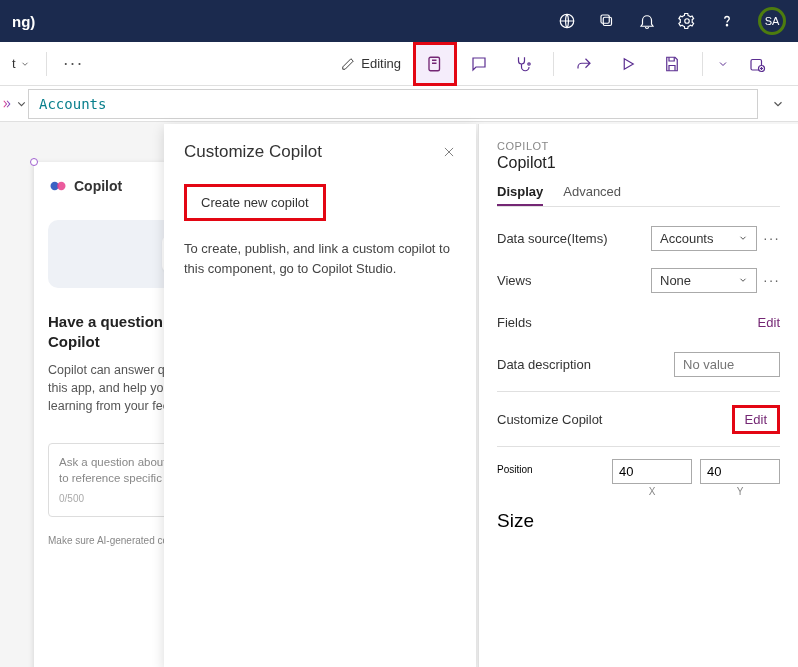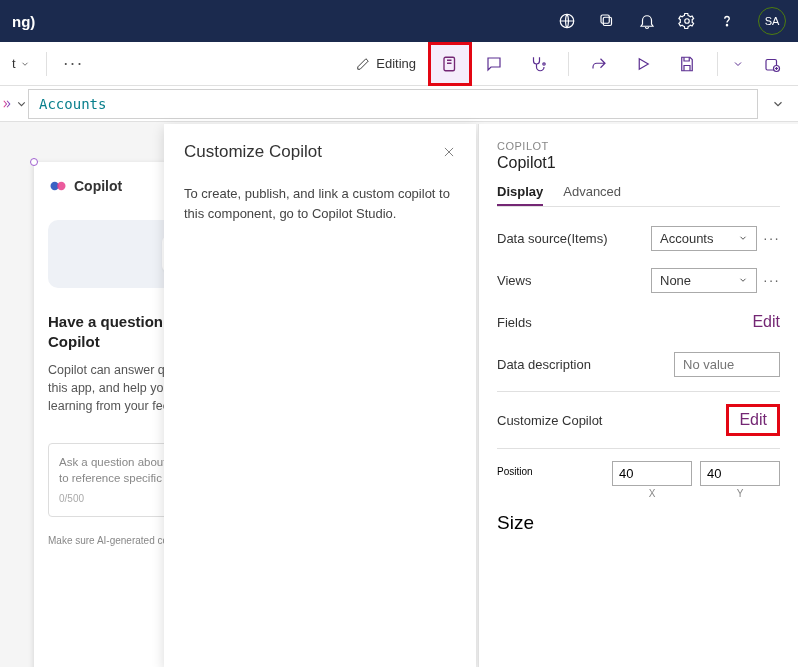--- a/index.html
+++ b/index.html
@@ -4,29 +4,29 @@
 <style>
 * { box-sizing: border-box; margin: 0; padding: 0; font-family: "Segoe UI", -apple-system, sans-serif; }
 body { width: 798px; height: 667px; background: #fff; position: relative; overflow: hidden; }
 
 
 .header-bar { height: 42px; background: #1b2a4e; color: #fff; display: flex; align-items: center; justify-content: space-between; padding: 0 12px; }
 .header-left { display: flex; align-items: center; gap: 8px; }
 .header-partial { font-weight: 600; font-size: 15px; }
 .header-right { display: flex; align-items: center; gap: 22px; }
 .header-icon { width: 18px; height: 18px; color: #fff; cursor: pointer; display: flex; align-items: center; justify-content: center; }
-.avatar { width: 28px; height: 28px; border: 1px solid #4d7c0f; border-radius: 50%; display: flex; align-items: center; justify-content: center; font-size: 11px; }
+.avatar { width: 28px; height: 28px; border: 3px solid #4d7c0f; border-radius: 50%; display: flex; align-items: center; justify-content: center; font-size: 11px; }
 
 
 .toolbar { height: 44px; background: #fff; border-bottom: 1px solid #e0e0e0; display: flex; align-items: center; }
 .toolbar-left { display: flex; align-items: center; padding-left: 4px; }
 .dropdown-stub { display: flex; align-items: center; padding: 4px 8px; gap: 4px; cursor: pointer; font-size: 13px; color: #333; }
 .toolbar-sep { width: 1px; height: 24px; background: #e0e0e0; margin: 0 8px; }
 .toolbar-more { padding: 4px 8px; color: #555; cursor: pointer; display: flex; align-items: center; font-size: 18px; letter-spacing: 1px; }
-.toolbar-right { margin-left: auto; display: flex; align-items: center; gap: 0; padding-right: 4px; }
+.toolbar-right { margin-left: auto; display: flex; align-items: center; gap: 0; padding-right: 19px; }
 .tb-btn { width: 44px; height: 44px; display: flex; align-items: center; justify-content: center; color: #5b2e91; cursor: pointer; }
 .tb-btn.editing { width: auto; padding: 0 12px; gap: 6px; font-size: 13px; color: #333; }
 .tb-btn.highlight { border: 3px solid #e30613; background: #f5edfb; box-sizing: border-box; }
 
 
 .formula-row { height: 36px; background: #fff; border-bottom: 1px solid #e0e0e0; display: flex; align-items: center; }
 .formula-left { width: 28px; display: flex; align-items: center; justify-content: center; gap: 2px; }
 .formula-left svg { width: 14px; height: 14px; }
 .formula-input { flex: 1; border: 1px solid #d0d0d0; padding: 4px 10px; font-family: Consolas, monospace; font-size: 14px; color: #087f8c; height: 30px; display: flex; align-items: center; }
 .formula-right { width: 40px; display: flex; align-items: center; justify-content: center; color: #555; cursor: pointer; font-size: 18px; }
@@ -64,21 +64,21 @@
 .props-close { color: #555; cursor: pointer; font-size: 16px; }
 .props-subtype { font-size: 11px; color: #888; letter-spacing: 0.5px; }
 .props-name { font-size: 16px; color: #222; margin-top: 2px; margin-bottom: 12px; }
 .tabs { display: flex; gap: 20px; border-bottom: 1px solid #e0e0e0; margin-bottom: 16px; }
 .tab { padding-bottom: 5px; font-size: 13px; color: #555; cursor: pointer; }
 .tab.active { color: #222; font-weight: 600; border-bottom: 2px solid #742774; }
 .prop-row { display: flex; align-items: center; justify-content: space-between; margin-bottom: 12px; font-size: 13px; color: #333; min-height: 30px; }
 .prop-row .label { color: #333; }
 .select-box { border: 1px solid #aaa; padding: 4px 8px; font-size: 13px; width: 106px; display: flex; align-items: center; justify-content: space-between; cursor: pointer; }
 .more-dots { margin-left: 6px; color: #666; cursor: pointer; font-size: 14px; letter-spacing: 1px; }
-.edit-link { color: #742774; font-size: 16px; cursor: pointer; }
+.edit-link { color: #742774; font-size: 13px; cursor: pointer; }
 .divider { height: 1px; background: #e0e0e0; margin: 6px 0 12px; }
 .text-input { border: 1px solid #aaa; padding: 4px 8px; font-size: 13px; width: 106px; color: #999; }
 .prop-row.with-boxed-edit { position: relative; }
 .boxed-edit { border: 3px solid #e30613; padding: 4px 10px; }
 .pos-row { display:flex; align-items:flex-start; justify-content: space-between; margin-bottom: 8px;}
 .pos-inputs { display:flex; gap:8px; }
 .pos-col { display:flex; flex-direction:column; align-items:center; gap:2px;}
 .pos-col input { width: 80px; border:1px solid #aaa; padding:4px 6px; font-size:13px; }
 .pos-col .sublabel { font-size:10px; color:#888; }
 .toggle { display:flex; align-items:center; gap:8px; }
@@ -248,20 +248,21 @@
 
 <div class="cust-panel">
   <div class="cust-title-row">
     <span class="cust-title">Customize Copilot</span>
     <span class="cust-close">
         <svg width="14" height="14" viewBox="0 0 24 24" fill="none" stroke="#777" stroke-width="1.6">
           <path d="M5 5l14 14M19 5L5 19"></path>
         </svg>
       </span>
   </div>
+  <span class="create-btn">Create new copilot</span>
   <div class="cust-desc">To create, publish, and link a custom copilot to this component, go to Copilot Studio.</div>
 </div>
 
 <div class="props-panel">
   <div class="props-subtype">COPILOT</div>
   <div class="props-name">Copilot1</div>
   <div class="tabs">
     <div class="tab active">Display</div>
     <div class="tab">Advanced</div>
   </div>

